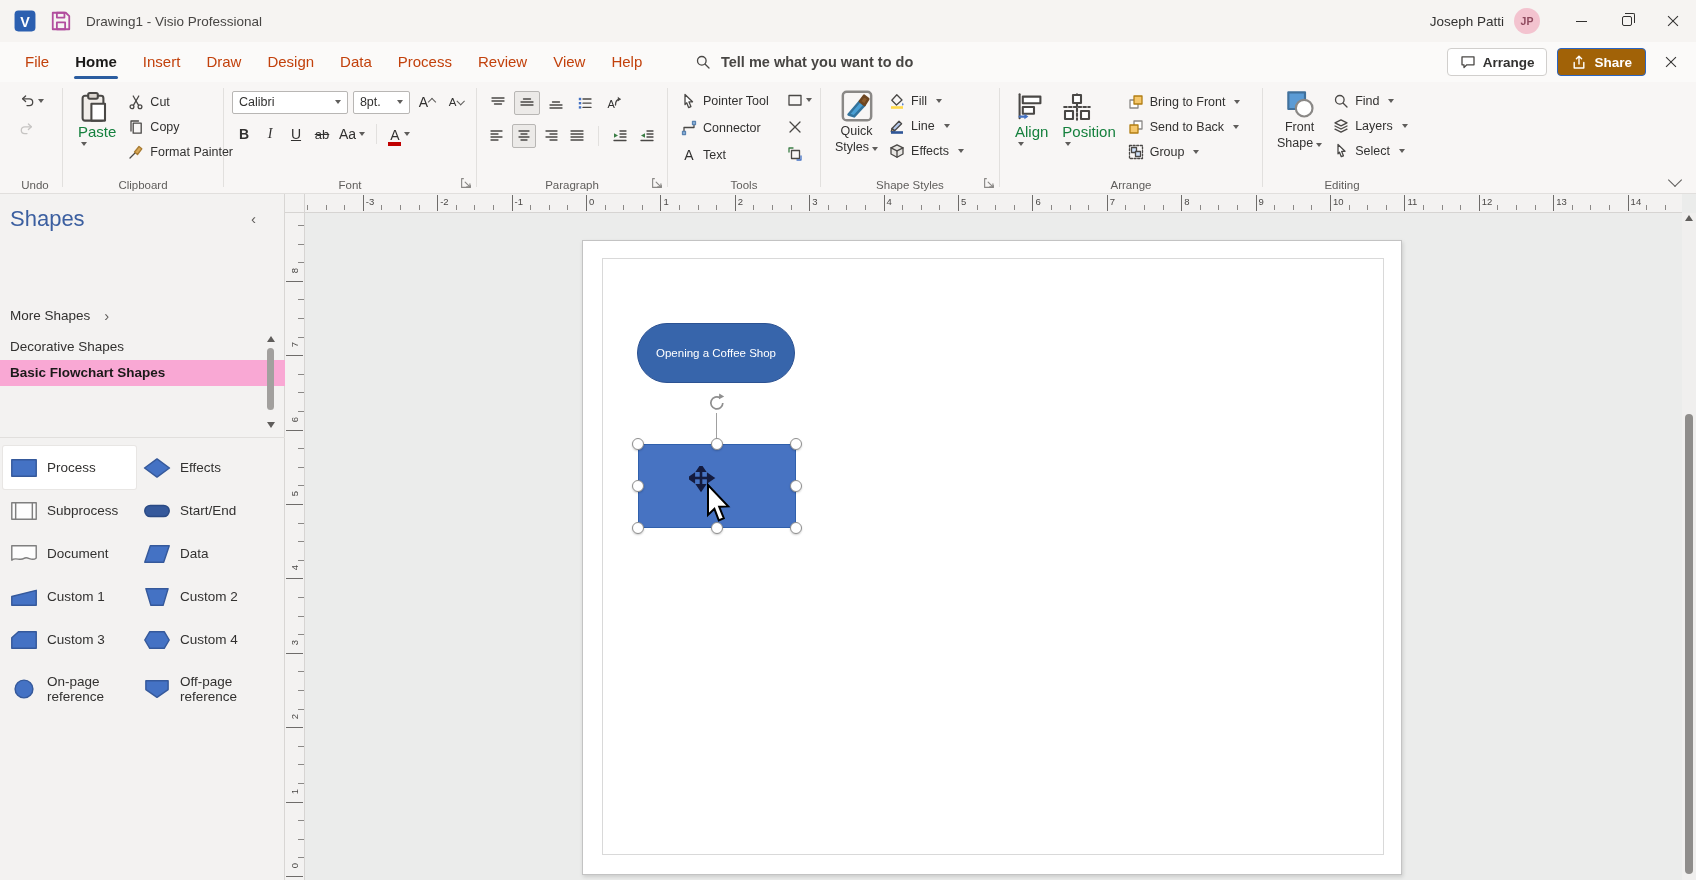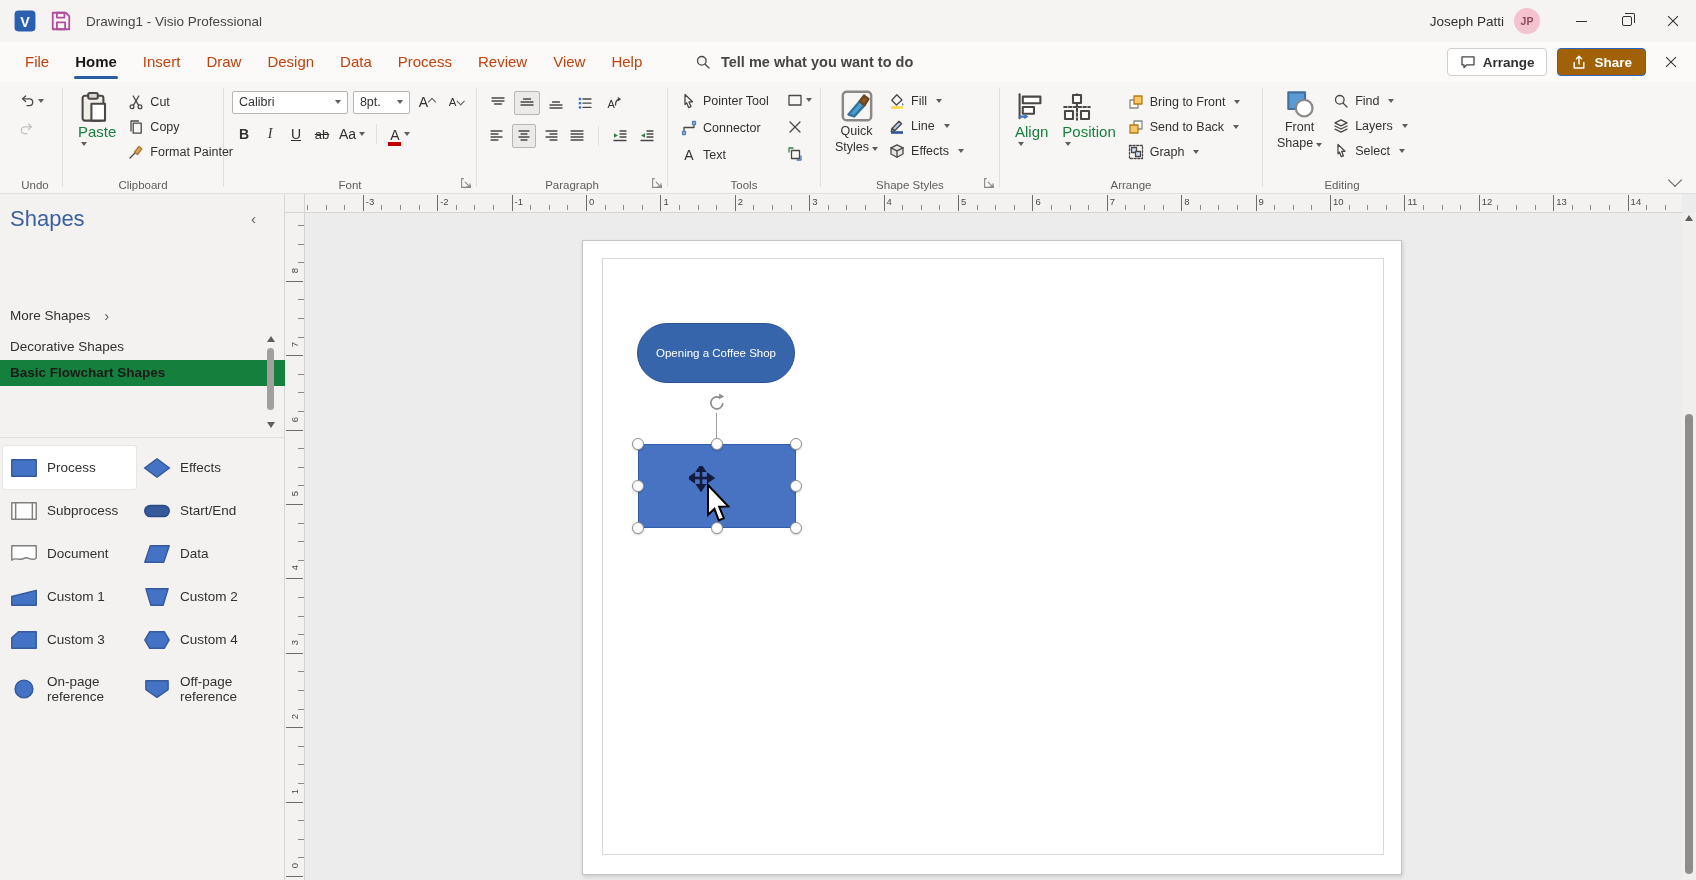--- a/index.html
+++ b/index.html
@@ -81,21 +81,21 @@
   .shapes-panel { position:absolute; left:0; top:0; width:285px; height:100%; background:#f3f2f1; border-right:1px solid #d8d6d4; }
   .sp-title { position:absolute; left:10px; top:12px; font-size:22px; color:#3b5fa0; }
   .sp-collapse { position:absolute; right:28px; top:16px; font-size:15px; color:#5f5d5b; cursor:pointer; }
   .sp-search { position:absolute; left:3px; top:58px; width:274px; height:27px; background:#fff; border:1px solid #c6c4c2; border-radius:3px; display:flex; align-items:center; padding:0 8px; font-size:13px; color:#5f5d5b; cursor:text; }
   .sp-search .cr { margin-left:auto; }
   .sp-search .sep { width:1px; height:17px; background:#e0dedc; margin:0 8px; }
   .sp-more { position:absolute; left:10px; top:113px; font-size:13.5px; color:#323130; display:flex; align-items:center; gap:14px; cursor:pointer; }
   .sp-more .chr { font-size:15px; color:#5f5d5b; }
   .stencil-tabs { position:absolute; left:0; top:140px; width:285px; }
   .stab { height:26px; line-height:26px; padding-left:10px; font-size:13.5px; color:#323130; cursor:pointer; }
-  .stab.active { background:#15803d; font-weight:bold; color:#1b1a19; }
+  .stab.active { background:#f9a8d4; font-weight:bold; color:#1b1a19; }
   .sp-scroll { position:absolute; left:267px; top:140px; width:8px; height:100px; }
   .tri-up { width:0; height:0; border-left:4px solid transparent; border-right:4px solid transparent; border-bottom:6px solid #5f5d5b; position:absolute; top:2px; cursor:pointer; }
   .tri-dn { width:0; height:0; border-left:4px solid transparent; border-right:4px solid transparent; border-top:6px solid #5f5d5b; position:absolute; top:88px; cursor:pointer; }
   .sp-thumb { position:absolute; top:14px; left:0; width:7px; height:62px; border-radius:4px; background:#a2a09e; cursor:grab; }
   .sp-divider { position:absolute; left:0; top:243px; width:285px; border-top:1px solid #e1dfdd; }
   .stencil-grid { position:absolute; left:3px; top:252px; width:270px; }
   .srow { display:flex; height:43px; }
   .srow.gap { margin-top:13px; }
   .srow.tall { height:56px; }
   .sitem { width:133px; display:flex; align-items:center; gap:6px; padding-left:6px; border-radius:2px; cursor:pointer; }
@@ -634,21 +634,21 @@
               <span class="cr"></span>
             </div>
           <div class="rb-small">
               <span class="ic16">
                 <svg viewBox="0 0 16 16" fill="none" stroke="#4a4846" stroke-width="1.3" stroke-linecap="round" stroke-linejoin="round">
                   <rect x="1.5" y="1.5" width="13" height="13" stroke-dasharray="2 1.6"></rect>
                   <rect x="3.5" y="3.5" width="5" height="5" fill="#cfe0f7"></rect>
                   <rect x="7.5" y="7.5" width="5" height="5" fill="#cfe0f7"></rect>
                 </svg>
               </span>
-              <span>Graph</span>
+              <span>Group</span>
               <span class="cr"></span>
             </div>
         </div>
       </div>
       <div class="glabel">Arrange</div>
     </div>
     <div class="gsep"></div>
 
     <div class="rgroup" style="width:158px;">
       <div class="gbody">

